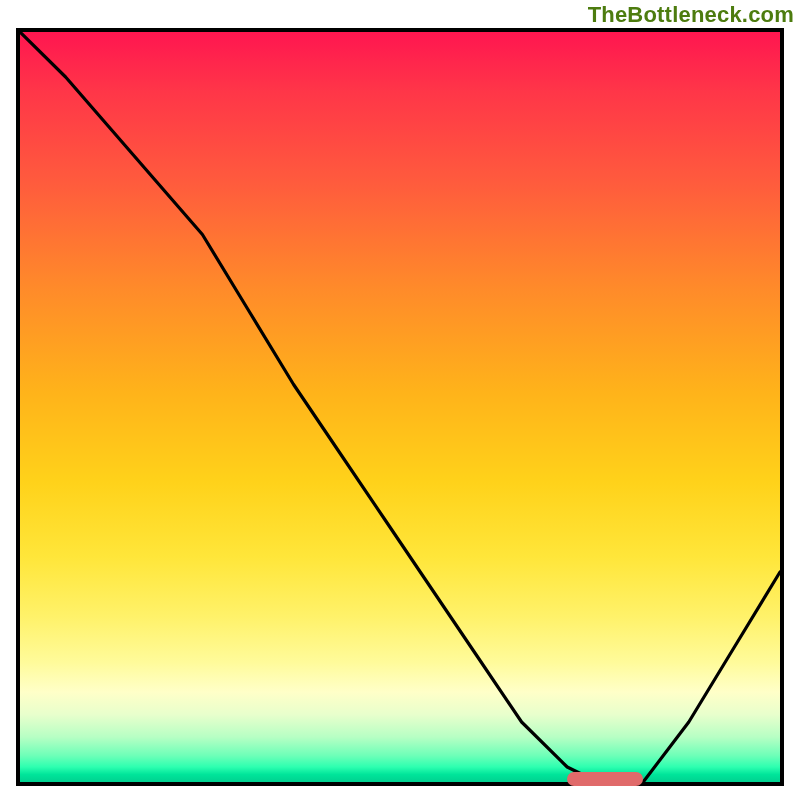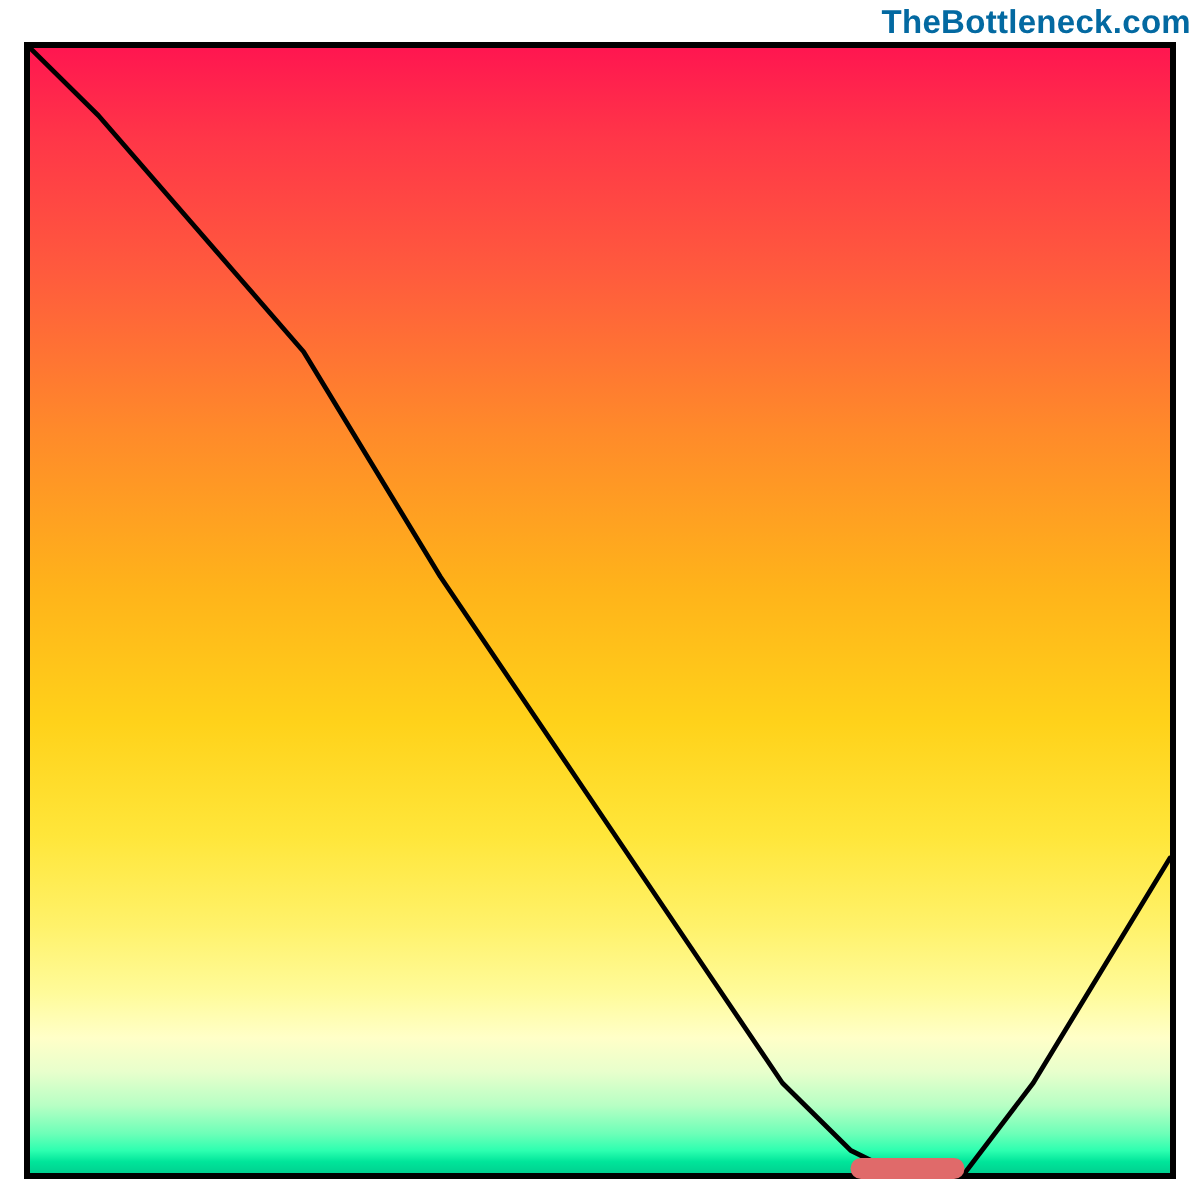--- a/index.html
+++ b/index.html
@@ -9,21 +9,21 @@
     width: 800px;
     height: 800px;
   }
   .watermark {
     position: absolute;
     top: 2px;
     right: 6px;
     font-family: Arial, Helvetica, sans-serif;
     font-size: 22px;
     font-weight: 600;
-    color: #0369a1;
+    color: #4d7c0f;
     letter-spacing: 0.2px;
     text-align: center;
   }
   .plot-frame {
     position: absolute;
     left: 16px;
     top: 28px;
     width: 768px;
     height: 758px;
     border: 4px solid #000;

